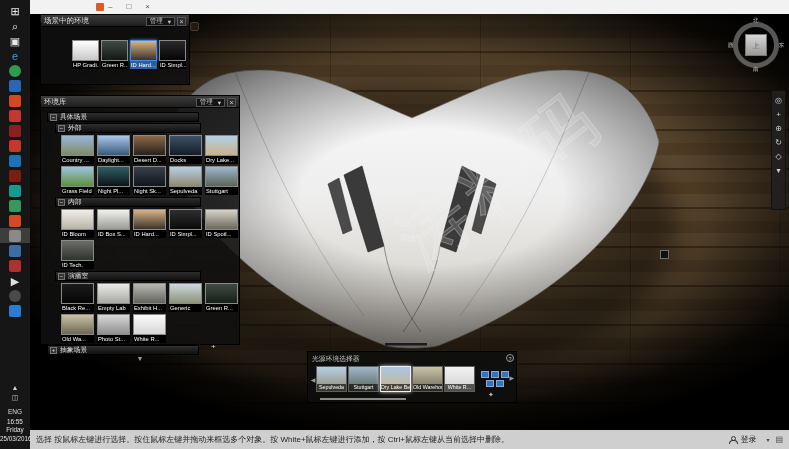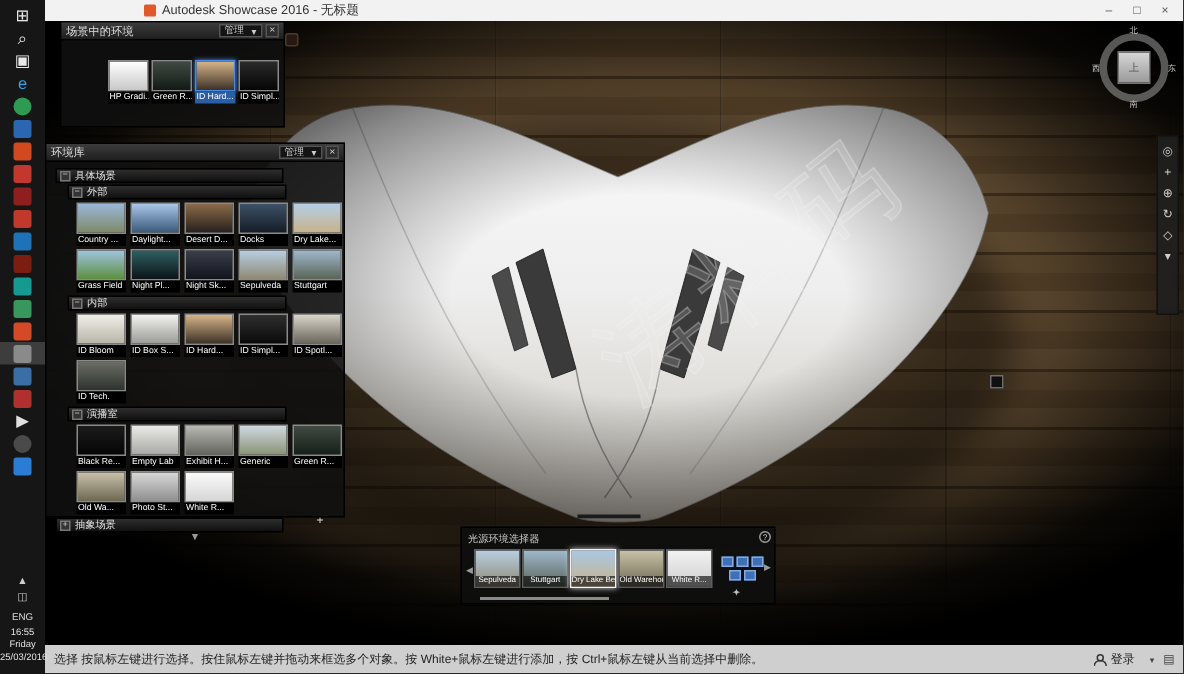--- a/index.html
+++ b/index.html
@@ -42,32 +42,32 @@
                transform:rotate(-38deg); transform-origin:left top; white-space:nowrap;
                color:rgba(245,245,245,0.16); -webkit-text-stroke:1px rgba(245,245,245,0.30); pointer-events:none; }
   .marker-chip { position:absolute; left:160px; top:8px; width:9px; height:9px; background:#241a12;
                  border:1px solid #4e382а; border:1px solid #4e382a; border-radius:2px; z-index:5; }
   .marker-widget { position:absolute; left:630px; top:236px; width:9px; height:9px; background:#101010;
                    border:1px solid #6e6e6e; z-index:5; }
   .marker-cross { position:absolute; left:181px; top:328px; color:#d8d8d8; font-size:8px; z-index:5; }
 
   
   .panel { position:absolute; background:rgba(16,16,16,0.88); border:1px solid #000; z-index:10; }
-  .panel-header { height:12px; background:linear-gradient(#3c3c3c,#1e1e1e); display:flex; align-items:center;
+  .panel-header { height:12px; background:linear-gradient(#3c3c3c,#1e1e1e); display:flex; align-items:flex-end;
                   gap:2px; padding:0 3px; border-bottom:1px solid #000; }
   .panel-title { font-size:7.5px; color:#ddd; flex:1; white-space:nowrap; overflow:hidden; }
   .menu-box { font-size:6.5px; color:#ccc; background:#141414; border:1px solid #555; height:9px;
               display:flex; align-items:center; gap:5px; padding:0 3px; }
   .close-box { font-size:7px; color:#ccc; background:#2c2c2c; border:1px solid #555; width:9px; height:9px;
                line-height:7px; text-align:center; }
 
   #panel-scene { left:10px; top:0; width:150px; height:71px; }
   #p1-thumbs { display:flex; gap:2px; margin:13px 0 0 31px; }
 
-  #panel-library { left:0; top:81px; width:200px; height:250px; }
+  #panel-library { left:10px; top:81px; width:200px; height:250px; }
   .tree { padding:3px 0 0 4px; }
   .tree-bar { height:10px; background:linear-gradient(#2e2e2e,#101010); border:1px solid #000;
               display:flex; align-items:center; gap:3px; margin-top:1px; }
   .tree-bar.lvl0 { width:152px; margin-left:2px; }
   .tree-bar.lvl1 { width:146px; margin-left:10px; }
   .toggle { width:7px; height:7px; background:#333; border:1px solid #777; color:#ddd; font-size:6px;
             line-height:5px; text-align:center; margin-left:2px; flex:none; }
   .tree-label { font-size:6.8px; color:#e3e3e3; white-space:nowrap; }
   .thumb-row { display:flex; gap:3px; margin:2px 0 2px 16px; }
 
@@ -207,21 +207,20 @@
       <div class="clock">
         <div>16:55</div>
         <div>Friday</div>
         <div>25/03/2016</div>
       </div>
     </div>
   </div>
 
   <div class="titlebar">
     <span class="app-icon" style="background: rgb(224, 89, 42);"></span>
-    <span class="title-text">Autodesk Showcase 2016 - 无标题</span>
     <span class="win-ctrls">
       <span class="win-btn">–</span>
       <span class="win-btn">□</span>
       <span class="win-btn">×</span>
     </span>
   </div>
 
   <div class="viewport">
 
     <svg class="hood-svg" width="759" height="416" viewBox="0 0 759 416">

